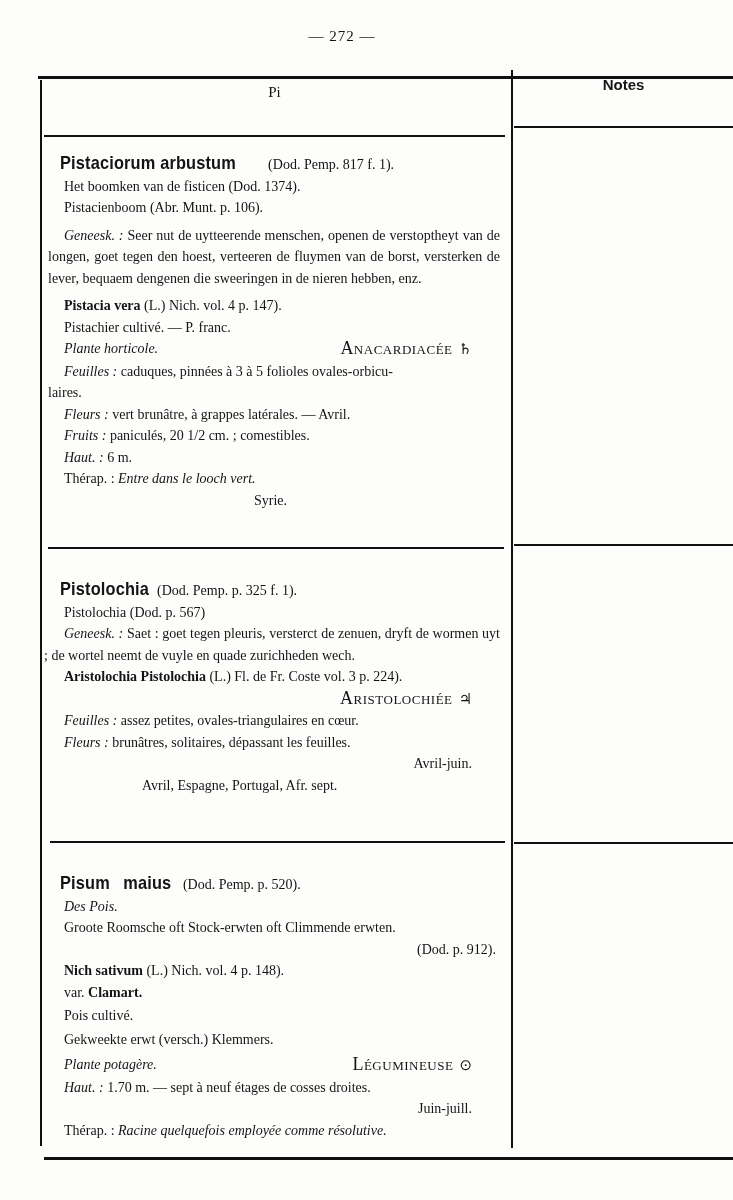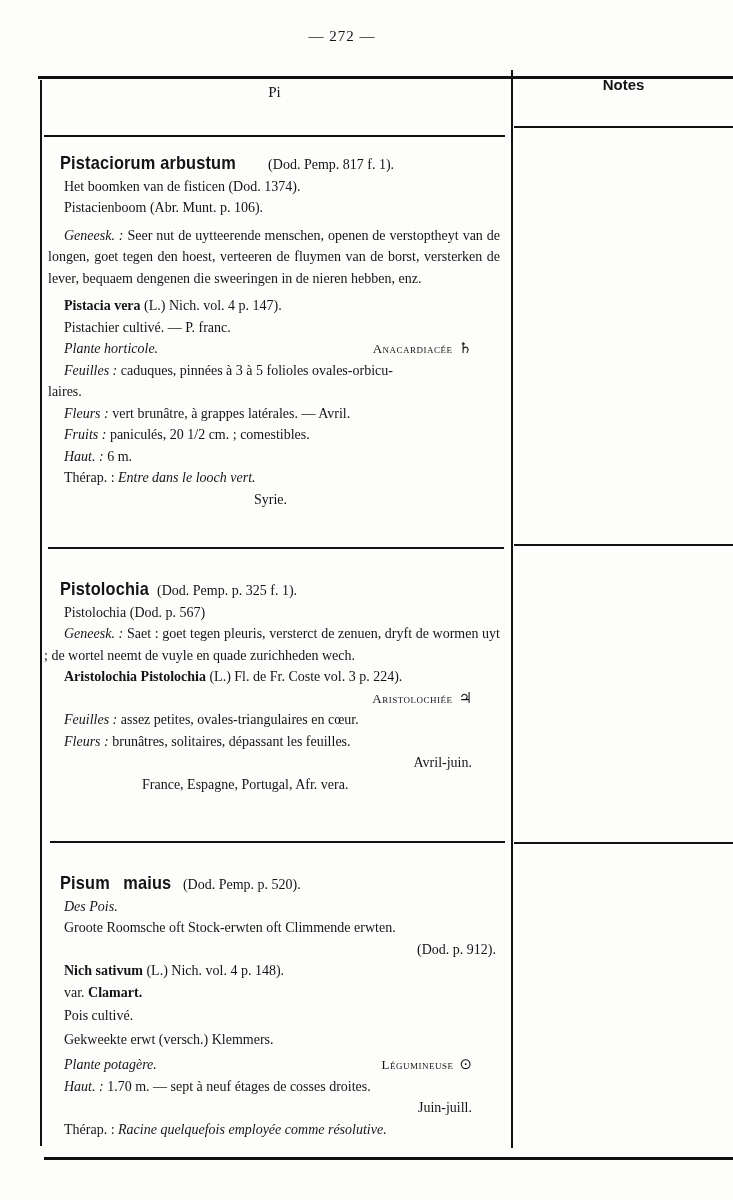--- a/index.html
+++ b/index.html
@@ -33,21 +33,21 @@
   .line { white-space: nowrap; }
   .head { font-family: "Liberation Sans", sans-serif; font-weight: bold; font-size: 19px; transform: scaleX(0.86); transform-origin: left; display: inline-block; letter-spacing: 0.2px; }
   .ref { font-size: 14px; }
   .b { font-weight: bold; }
   .i { font-style: italic; }
   .para { text-indent: 0; white-space: normal; text-align: justify; margin-left: -16px; }
   .para .lead { padding-left: 16px; }
   .gap { margin-top: 6px; }
   .right { text-align: right; }
   .flexline { display: flex; justify-content: space-between; }
-  .sc { font-variant: small-caps; font-size: 13px; letter-spacing: 0.5px; }
+  .sc { font-variant: small-caps; font-size: 18px; letter-spacing: 0.5px; }
   .sym { font-family: "DejaVu Sans", sans-serif; font-size: 15px; margin-left: 6px; }
   .outdent { margin-left: -16px; }
 </style>
 </head>
 <body>
 
 <div class="page-number">— 272 —</div>
 
 <div class="rule rule-top"></div>
 <div class="rule vline-left"></div>
@@ -126,21 +126,21 @@
   </div>
   <div class="line">
     <span class="i">Feuilles :</span>
     <span>assez petites, ovales-triangulaires en cœur.</span>
   </div>
   <div class="line">
     <span class="i">Fleurs :</span>
     <span>brunâtres, solitaires, dépassant les feuilles.</span>
   </div>
   <div class="line right" style="padding-right:28px;">Avril-juin.</div>
-  <div class="line" style="padding-left:78px;">France, Espagne, Portugal, Afr. vera.</div>
+  <div class="line" style="padding-left:78px;">Avril, Espagne, Portugal, Afr. sept.</div>
 </div>
 
 <div class="entry entry-3">
   <div class="line" style="margin-left:-4px;">
     <span class="head" style="word-spacing:10px;">Pisum maius</span>
     <span class="ref" style="margin-left:-10px;">(Dod. Pemp. p. 520).</span>
   </div>
   <div class="line i">Des Pois.</div>
   <div class="line">Groote Roomsche oft Stock-erwten oft Climmende erwten.</div>
   <div class="line right" style="padding-right:4px;">(Dod. p. 912).</div>

